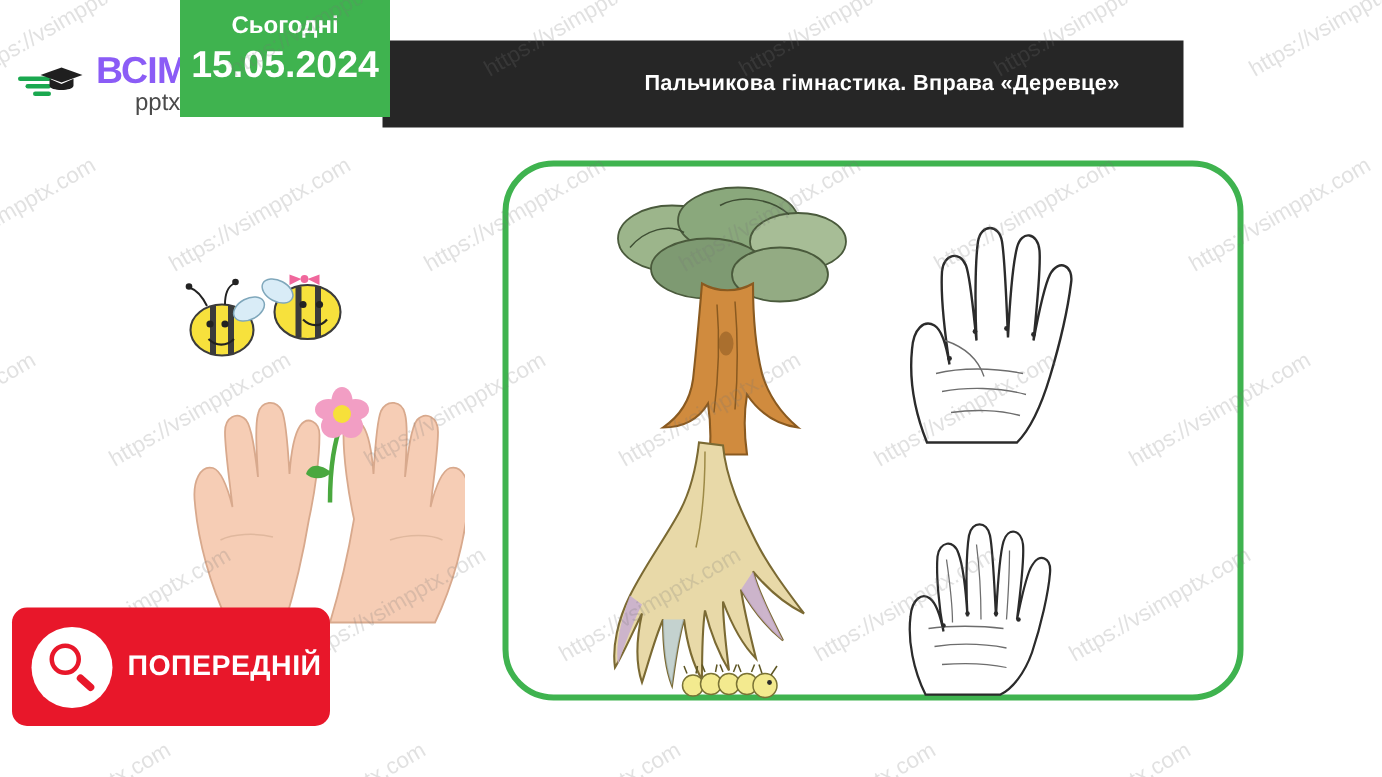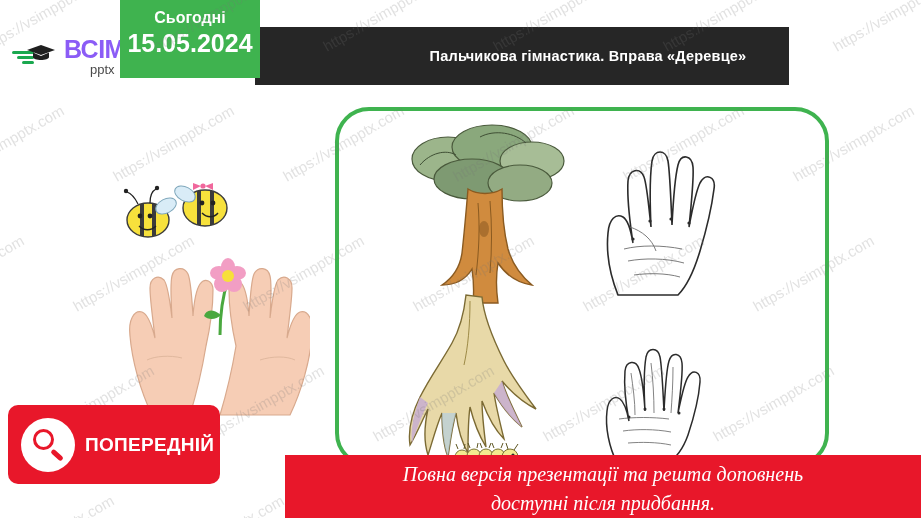--- a/index.html
+++ b/index.html
@@ -112,21 +112,21 @@
     margin-left: 6px;
     line-height: 1;
   }
   .logo-text .big {
     font-size: 25px;
     font-weight: bold;
     color: #8b5cf6;
     letter-spacing: -0.5px;
   }
   .logo-text .small {
-    font-size: 13px;
+    font-size: 16px;
     color: #4a4a4a;
     margin-left: 26px;
     margin-top: 1px;
   }
 
   
   .date-badge {
     position: absolute;
     left: 120px;
     top: 0px;
@@ -511,18 +511,14 @@
   <div class="preview-badge">
     <div class="preview-circle">
       <div class="mag-glass"></div>
       <div class="mag-handle"></div>
     </div>
     <div class="preview-text">
       <div>ПОПЕРЕДНІЙ</div>
     </div>
   </div>
 
-  <div class="bottom-banner">
-    <div>Повна версія презентації та решта доповнень</div>
-    <div>доступні після придбання.</div>
-  </div>
 
 </div>
 
 </body></html>

